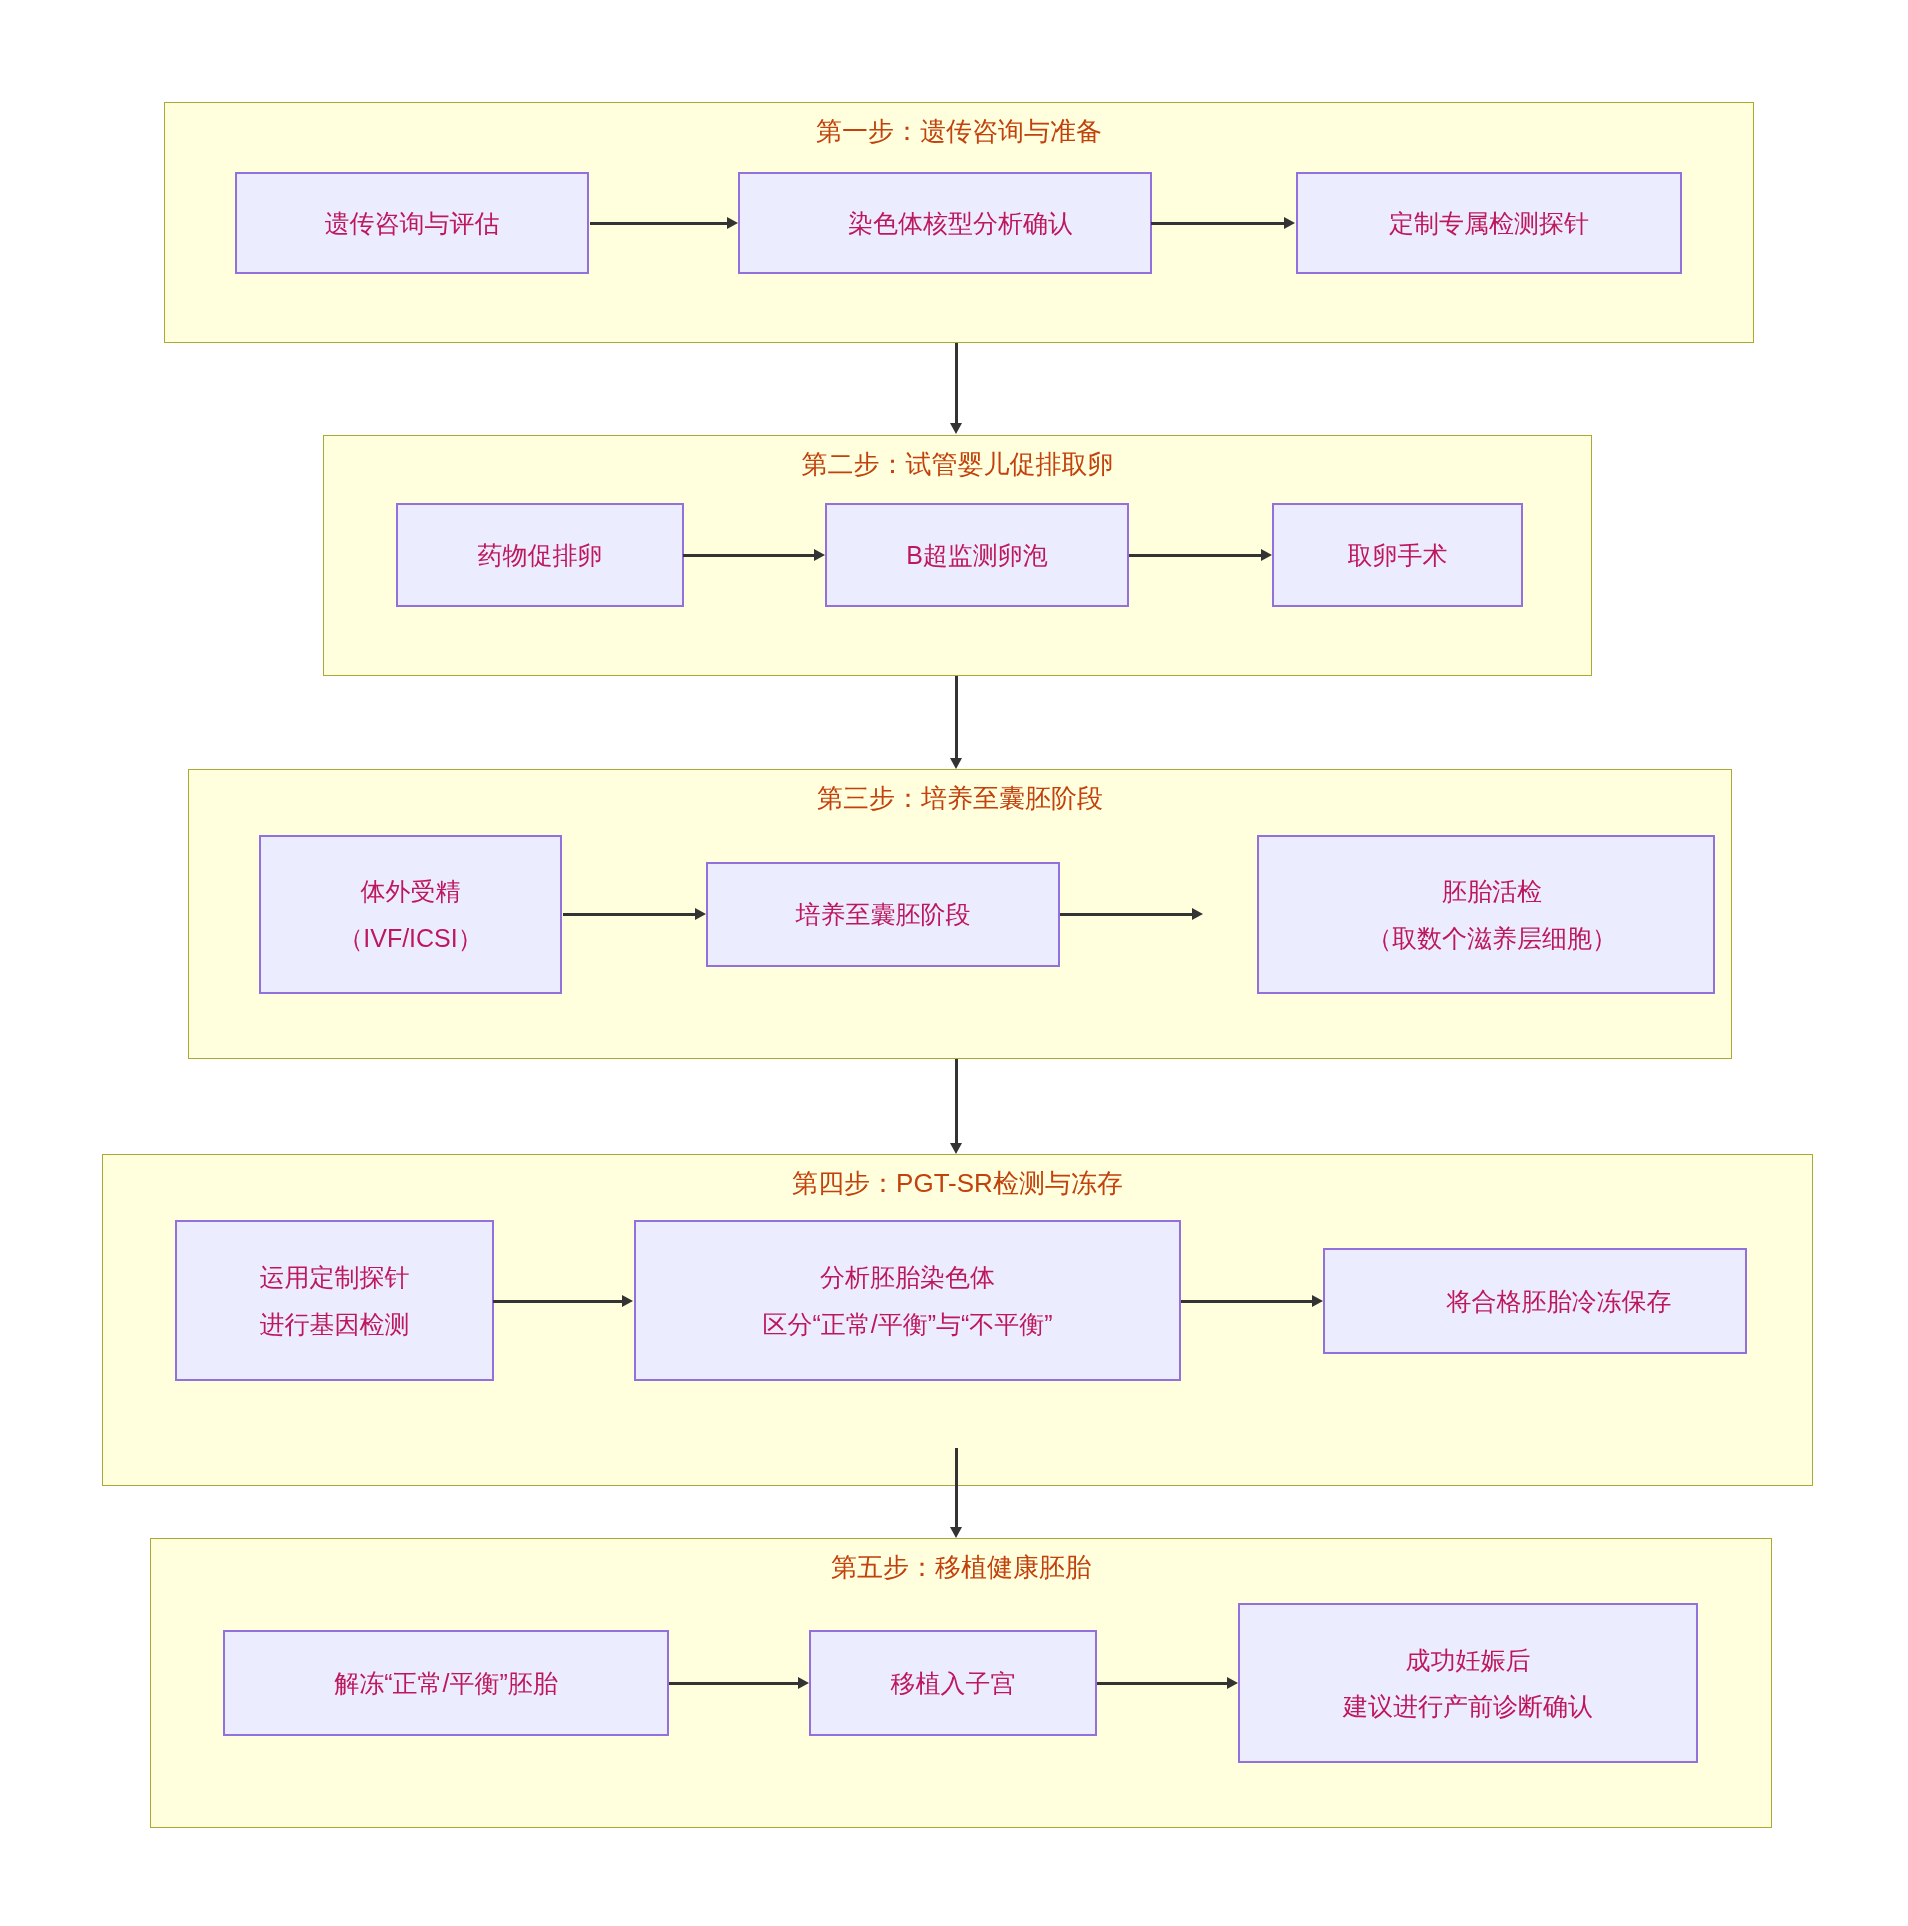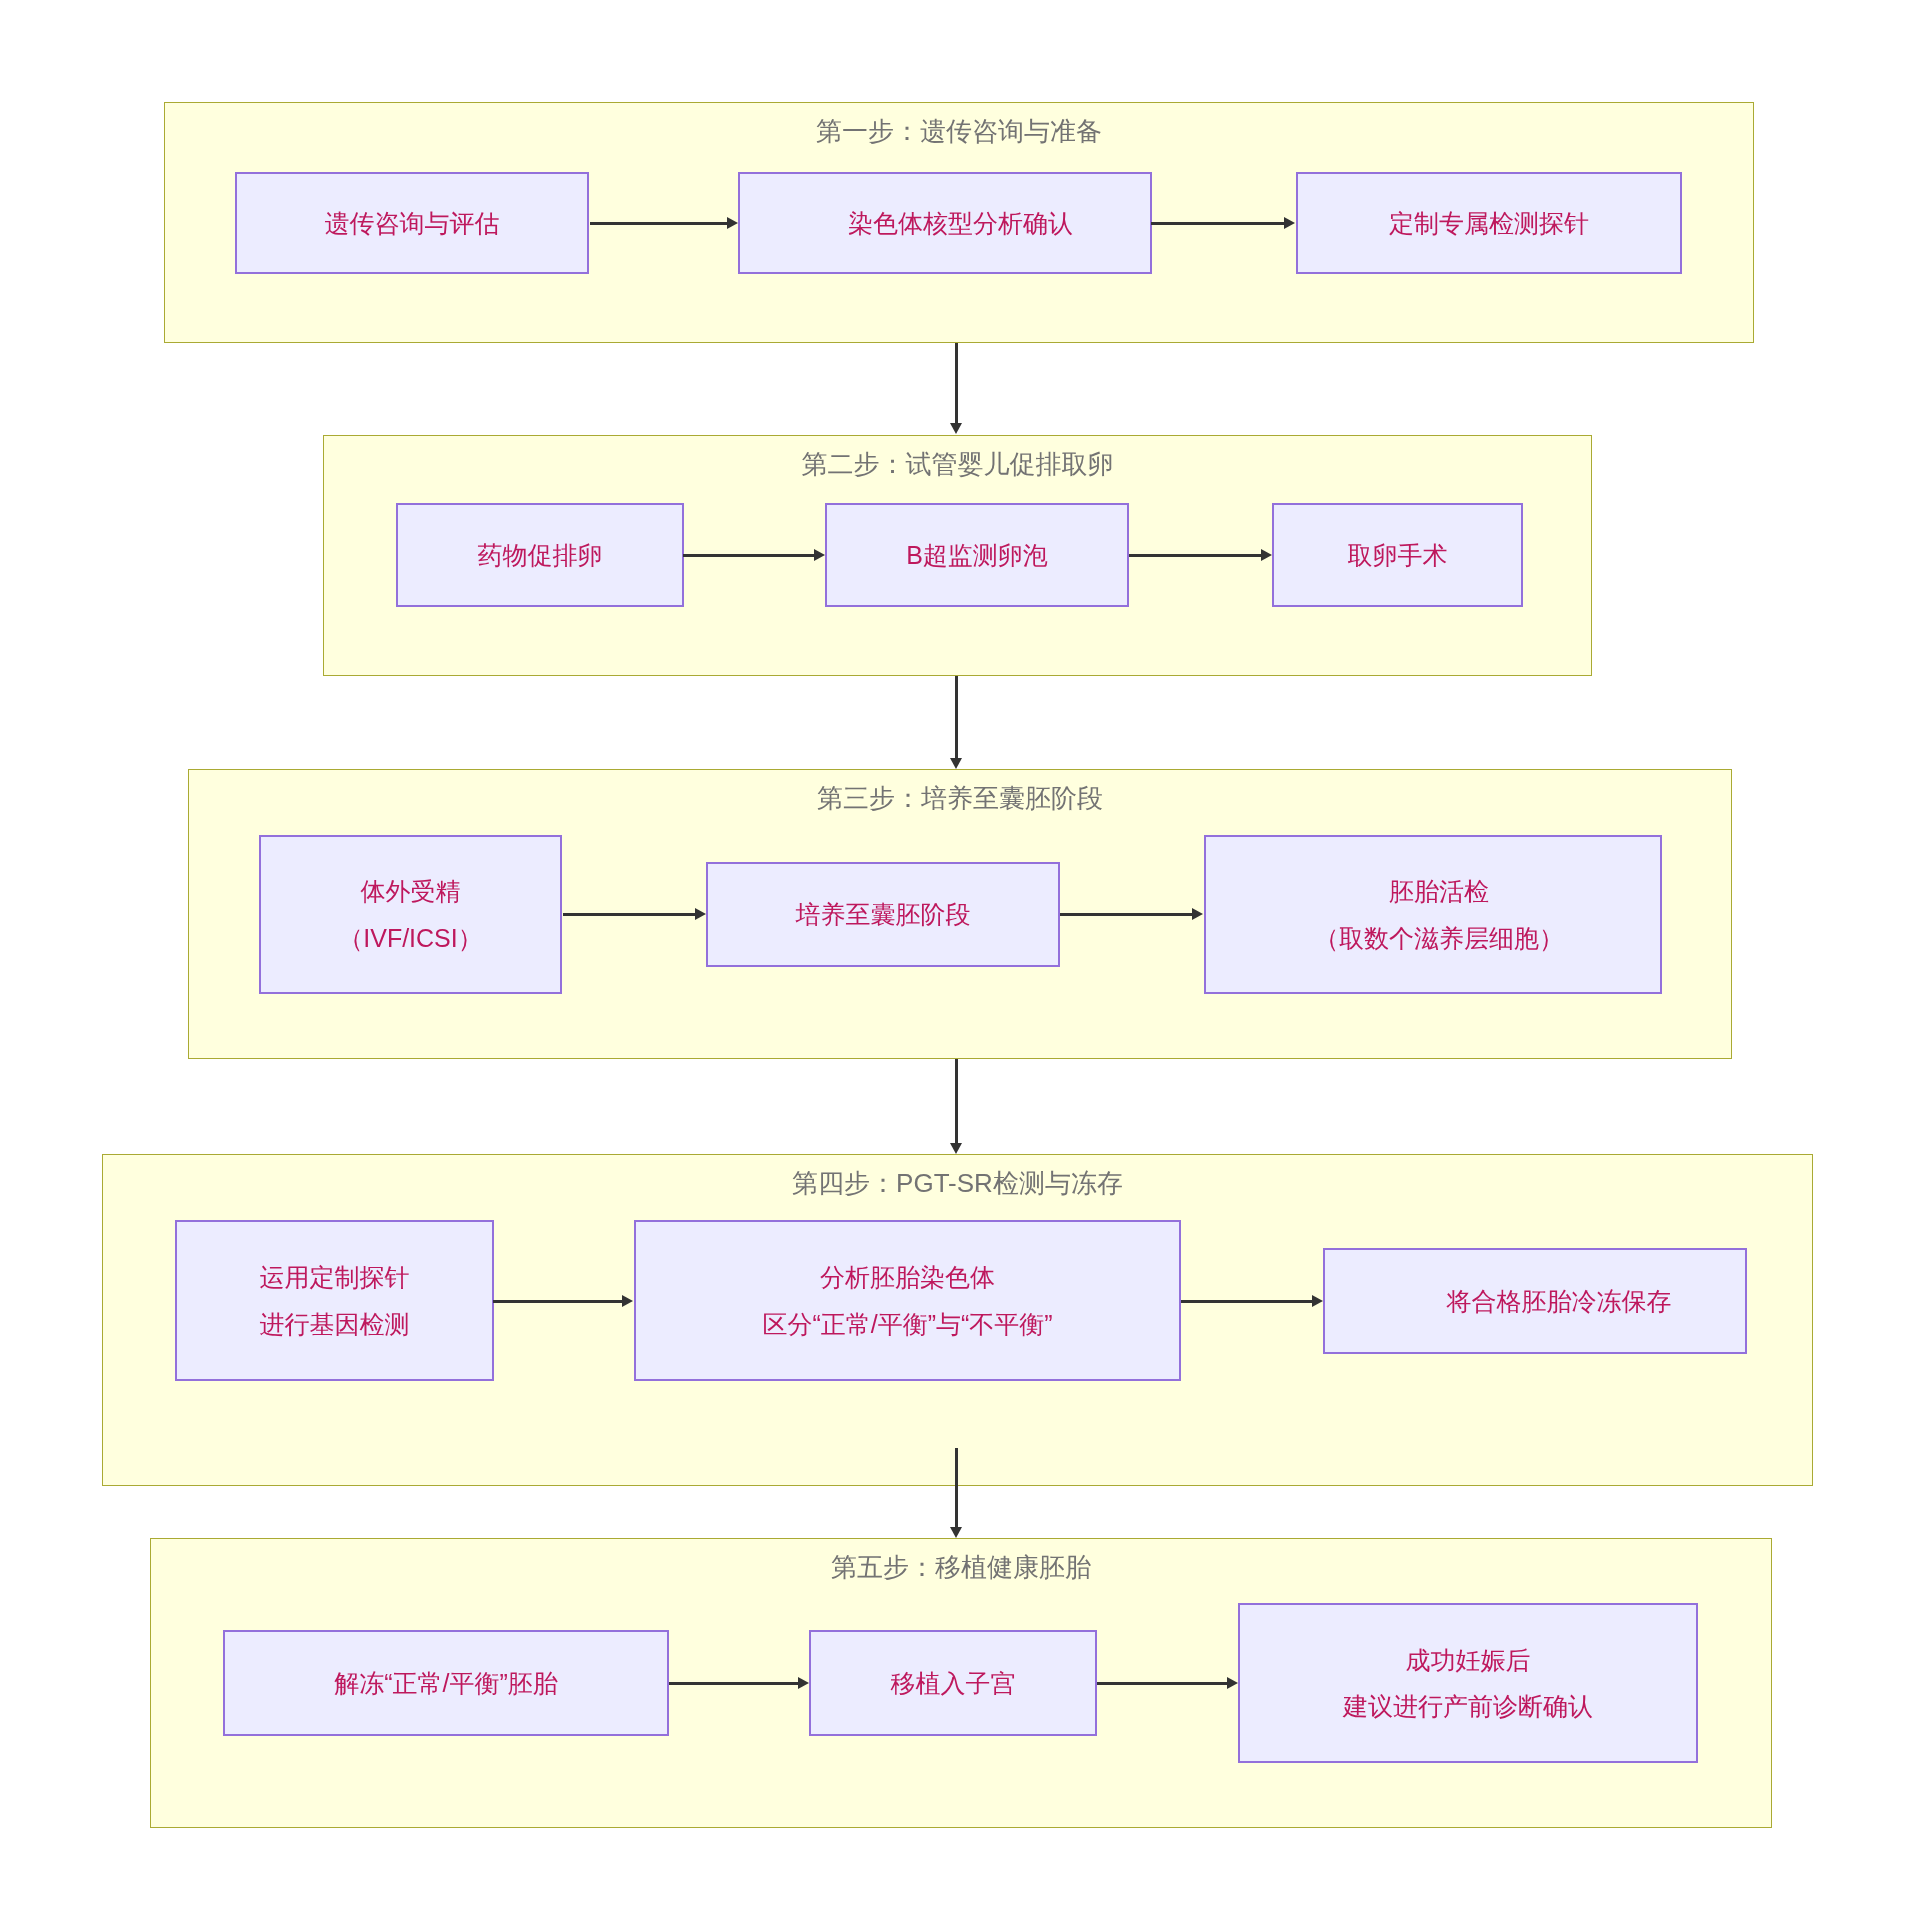--- a/index.html
+++ b/index.html
@@ -15,21 +15,21 @@
     position:absolute;
     background:#ffffde;
     border:1.9px solid #aaaa33;
     box-sizing:border-box;
   }
   .sec-title{
     position:absolute;
     left:0; right:0; top:11.2px;
     text-align:center;
     font-size:26px;
-    color:#737373;
+    color:#c2410c;
     white-space:nowrap;
   }
   .node{
     position:absolute;
     background:#ececff;
     border:2.5px solid #9370db;
     box-sizing:border-box;
     display:flex;
     align-items:center;
     justify-content:center;
@@ -99,21 +99,21 @@
 
   <div class="va" style="left:955px; top:676px; height:82px;"></div>
 
   <div class="sec" style="left:188px; top:769px; width:1544px; height:290px;">
     <div class="sec-title">第三步：培养至囊胚阶段</div>
     <div class="node" style="left:70px; top:65px; width:303px; height:159px;">体外受精
 （IVF/ICSI）</div>
     <div class="ha" style="left:374px; top:143px; width:132px;"></div>
     <div class="node" style="left:517px; top:92px; width:354px; height:105px;">培养至囊胚阶段</div>
     <div class="ha" style="left:871px; top:143px; width:132px;"></div>
-    <div class="node" style="left:1015px; top:65px; width:458px; height:159px;padding-left:12px;">胚胎活检
+    <div class="node" style="left:1068px; top:65px; width:458px; height:159px;padding-left:12px;">胚胎活检
 （取数个滋养层细胞）</div>
   </div>
 
   <div class="va" style="left:955px; top:1059px; height:84px;"></div>
 
   <div class="sec" style="left:102px; top:1154px; width:1711px; height:332px;">
     <div class="sec-title">第四步：PGT-SR检测与冻存</div>
     <div class="node" style="left:72px; top:65px; width:319px; height:161px;">运用定制探针
 进行基因检测</div>
     <div class="ha" style="left:390px; top:145px; width:129px;"></div>

